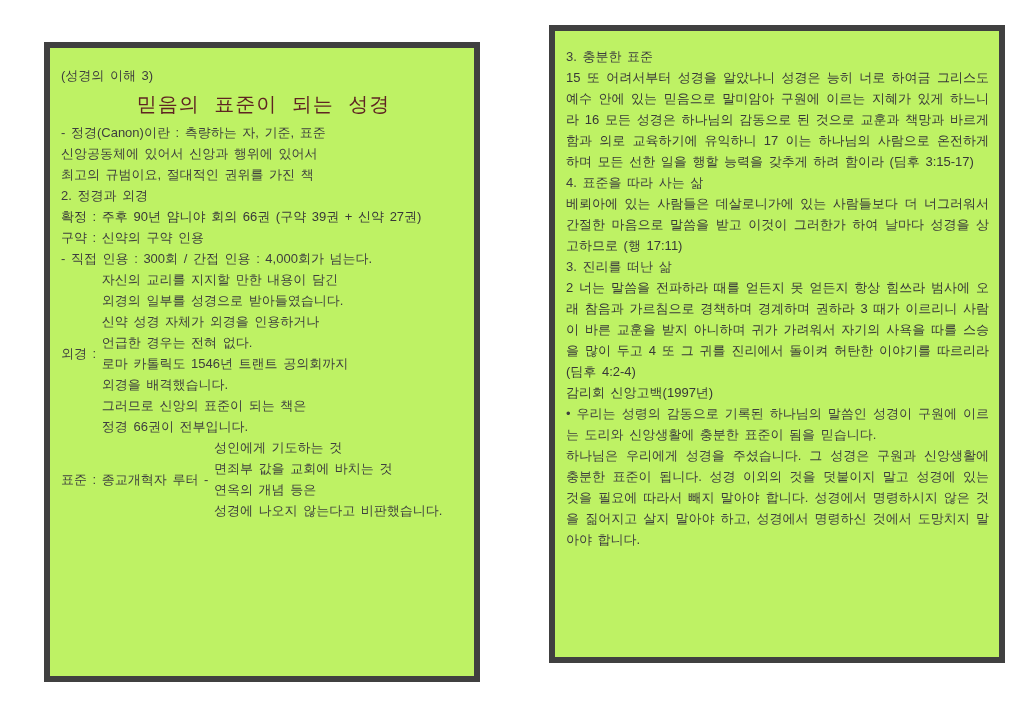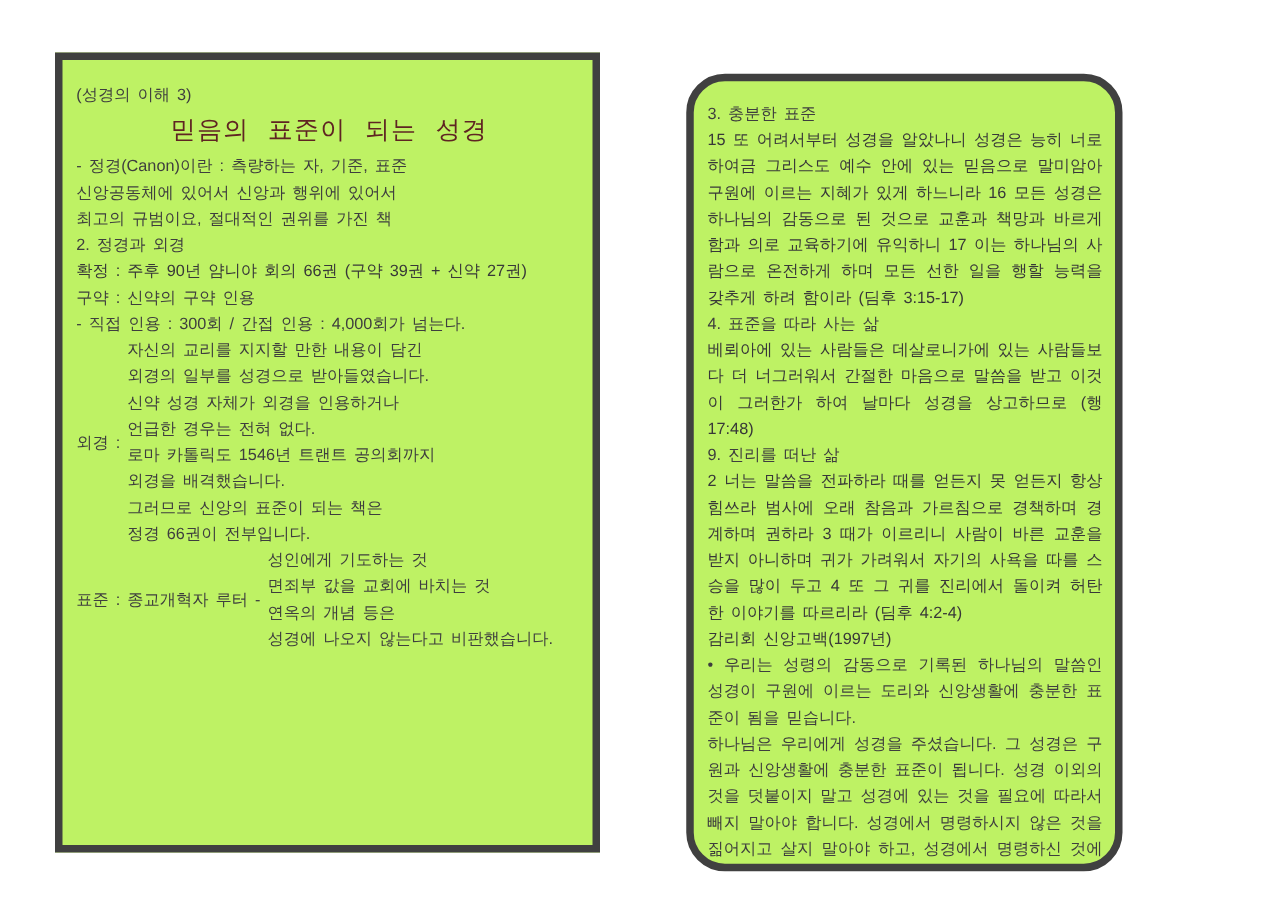--- a/index.html
+++ b/index.html
@@ -15,21 +15,21 @@
     box-sizing: border-box;
     background: #bef264;
     border: 6px solid #404040;
     overflow: hidden;
     color: #3e3e3e;
     font-size: 13px;
     line-height: 21px;
     word-spacing: 2px;
   }
   .page-left  { left: 44px;  top: 42px; width: 436px; height: 640px; padding: 17px 8px 0 11px; }
-  .page-right { left: 549px; top: 59px; width: 349px; height: 638px; padding: 15px 10px 0 11px; border-radius: 31px; }
+  .page-right { left: 549px; top: 25px; width: 456px; height: 638px; padding: 15px 10px 0 11px; }
 
   .page p, .page h1, .page h2, .page div { margin: 0; padding: 0; font-weight: normal; }
 
   .note { margin-top: 0; }
   .doc-title {
     margin-top: 10px;
     text-align: center;
     font-size: 20px;
     line-height: 36px;
     font-weight: bold;
@@ -107,23 +107,23 @@
     </div>
   </div>
 
   <div class="page page-right">
     <p class="h-sec">3. 충분한 표준</p>
 
     <p class="bold just mt11">15 또 어려서부터 성경을 알았나니 성경은 능히 너로 하여금 그리스도 예수 안에 있는 믿음으로 말미암아 구원에 이르는 지혜가 있게 하느니라 16 모든 성경은 하나님의 감동으로 된 것으로 교훈과 책망과 바르게 함과 의로 교육하기에 유익하니 17 이는 하나님의 사람으로 온전하게 하며 모든 선한 일을 행할 능력을 갖추게 하려 함이라 (딤후 3:15-17)</p>
 
     <p class="h-sec mt11">4. 표준을 따라 사는 삶</p>
 
-    <p class="bold just mt11">베뢰아에 있는 사람들은 데살로니가에 있는 사람들보다 더 너그러워서 간절한 마음으로 말씀을 받고 이것이 그러한가 하여 날마다 성경을 상고하므로 (행 17:48)</p>
+    <p class="bold just mt11">베뢰아에 있는 사람들은 데살로니가에 있는 사람들보다 더 너그러워서 간절한 마음으로 말씀을 받고 이것이 그러한가 하여 날마다 성경을 상고하므로 (행 17:11)</p>
 
-    <p class="h-sec mt11">9. 진리를 떠난 삶</p>
+    <p class="h-sec mt11">3. 진리를 떠난 삶</p>
 
     <p class="bold just mt11">2 너는 말씀을 전파하라 때를 얻든지 못 얻든지 항상 힘쓰라 범사에 오래 참음과 가르침으로 경책하며 경계하며 권하라 3 때가 이르리니 사람이 바른 교훈을 받지 아니하며 귀가 가려워서 자기의 사욕을 따를 스승을 많이 두고 4 또 그 귀를 진리에서 돌이켜 허탄한 이야기를 따르리라 (딤후 4:2-4)</p>
 
     <p class="bold mt10 indent5">감리회 신앙고백(1997년)</p>
 
     <p class="just mt11">• 우리는 성령의 감동으로 기록된 하나님의 말씀인 성경이 구원에 이르는 도리와 신앙생활에 충분한 표준이 됨을 믿습니다.</p>
 
     <p class="just mt11">하나님은 우리에게 성경을 주셨습니다. 그 성경은 구원과 신앙생활에 충분한 표준이 됩니다. 성경 이외의 것을 덧붙이지 말고 성경에 있는 것을 필요에 따라서 빼지 말아야 합니다. 성경에서 명령하시지 않은 것을 짊어지고 살지 말아야 하고, 성경에서 명령하신 것에서 도망치지 말아야 합니다.</p>
   </div>
 

